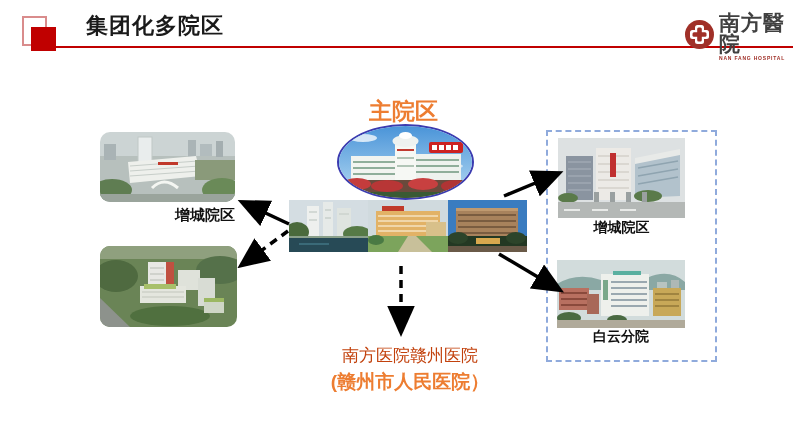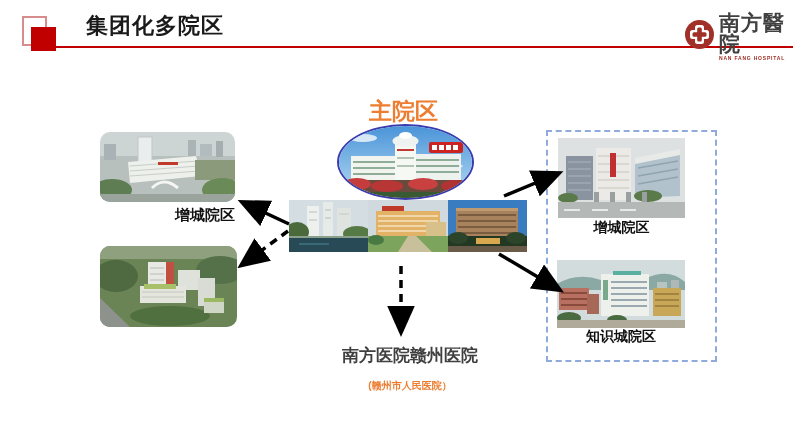--- a/index.html
+++ b/index.html
@@ -37,22 +37,22 @@
   .ph-oval{left:337px;top:124px;width:133px;height:72px;border-radius:50%;border:2px solid #3B3BB0;}
   .ph-montage{left:289px;top:200px;width:238px;height:52px;display:flex;}
   .ph-baiyun{left:558px;top:138px;width:127px;height:80px;}
   .ph-taihe{left:557px;top:260px;width:128px;height:68px;}
   
   .managed-box{position:absolute;left:546px;top:130px;width:167px;height:228px;border:2px dashed #8FAADC;background:transparent;}
   
   .arrows{position:absolute;left:0;top:0;width:793px;height:446px;pointer-events:none;}
   
   .ganzhou{position:absolute;left:290px;width:240px;top:345px;text-align:center;line-height:1.25;}
-  .ganzhou .l1{font-size:17px;font-weight:bold;color:#404040;}
-  .ganzhou .l2{font-size:10px;font-weight:bold;color:#ED7D31;margin-top:14px;}
+  .ganzhou .l1{font-size:17px;font-weight:normal;color:#c2410c;}
+  .ganzhou .l2{font-size:19px;font-weight:bold;color:#ED7D31;margin-top:4px;}
   .ganzhou .l3{font-size:15px;font-weight:bold;color:#111;margin-top:2px;}
 </style>
 </head>
 <body>
 
 <div class="slide">
 
   <div class="deco-outline"></div>
   <div class="deco-solid"></div>
   <div class="page-title">集团化多院区</div>
@@ -73,21 +73,21 @@
       <span class="logo-en">NAN FANG HOSPITAL</span>
     </span>
   </div>
 
 
   <div class="managed-box"></div>
 
   <div class="lbl lbl-main">主院区</div>
   <div class="lbl lbl-zengcheng">增城院区</div>
   <div class="lbl lbl-baiyun">增城院区</div>
-  <div class="lbl lbl-taihe">知识城院区</div>
+  <div class="lbl lbl-taihe">白云分院</div>
 
   <div class="photo ph-zengcheng">
     <svg width="135" height="70" viewBox="0 0 135 70">
       <rect width="135" height="70" fill="#ccd4d4"></rect>
       <rect x="0" y="24" width="135" height="46" fill="#b7c0bd"></rect>
       <rect x="4" y="12" width="12" height="16" fill="#a9b3b5"></rect>
       <rect x="88" y="8" width="8" height="18" fill="#aab4b6"></rect>
       <rect x="100" y="12" width="12" height="12" fill="#b2bcbe"></rect>
       <rect x="116" y="9" width="7" height="16" fill="#a4aeb0"></rect>
       <rect x="38" y="5" width="14" height="30" fill="#e9eded" stroke="#bfc7c5" stroke-width="1"></rect>

